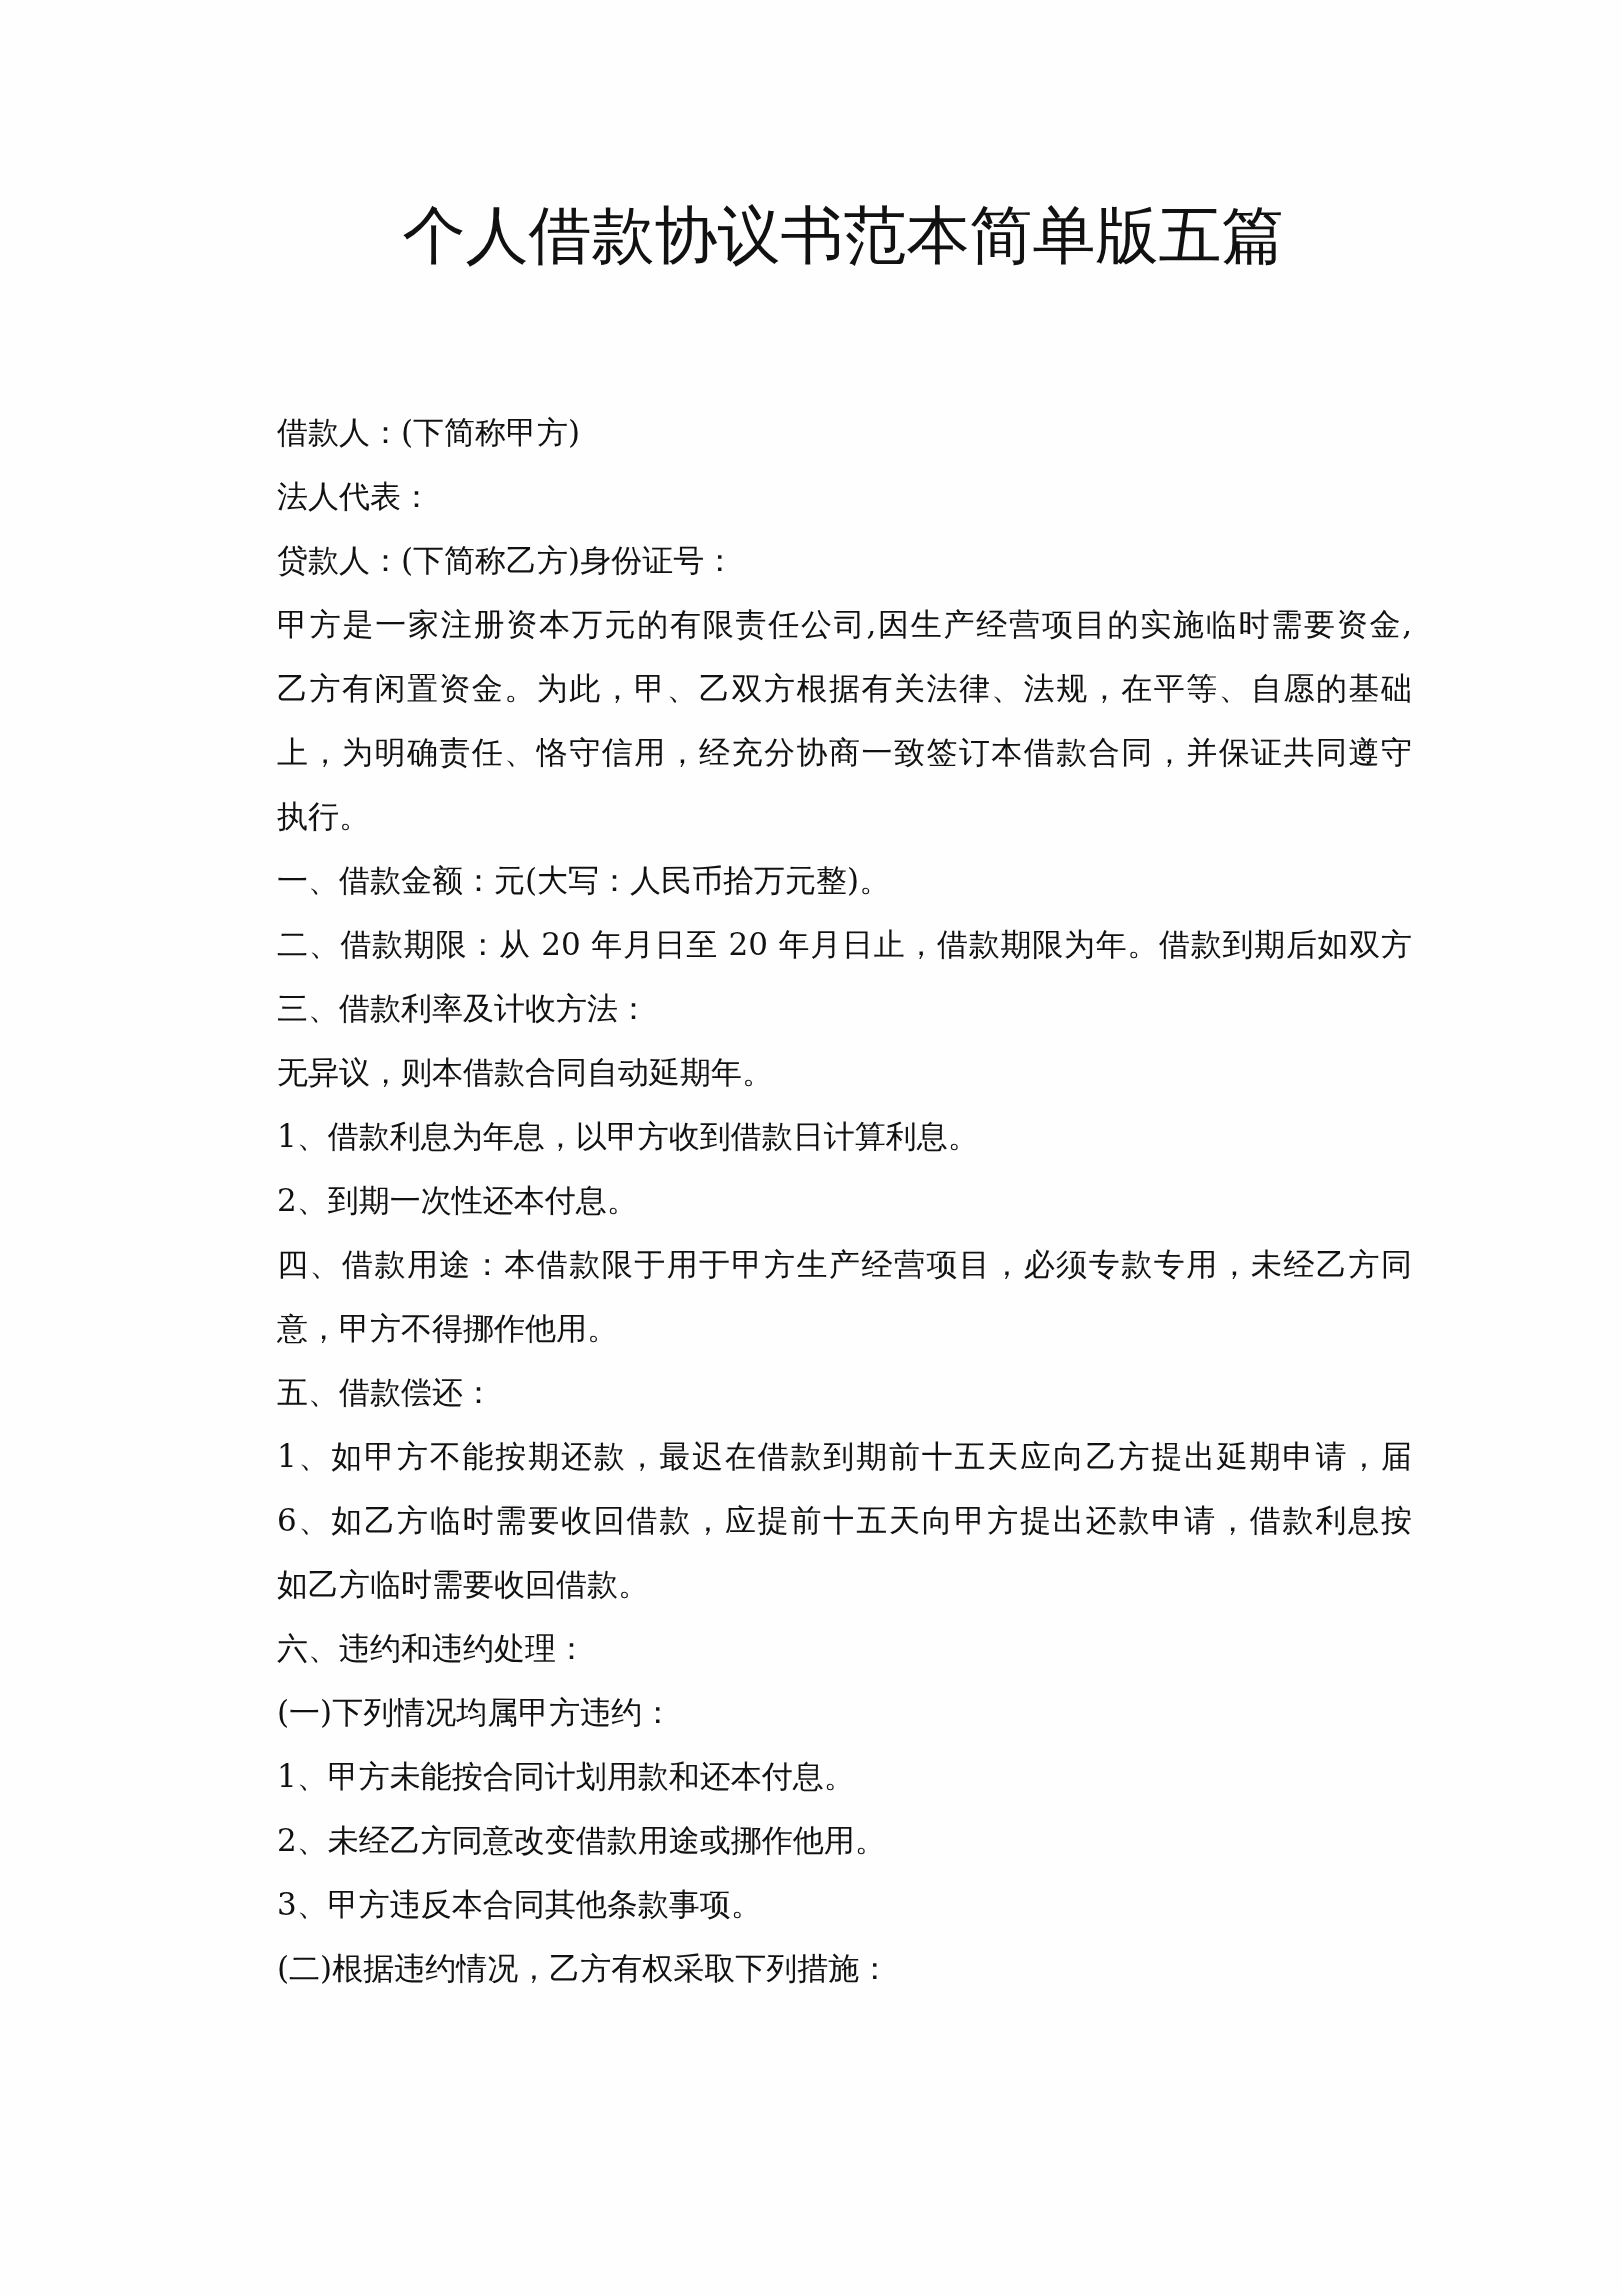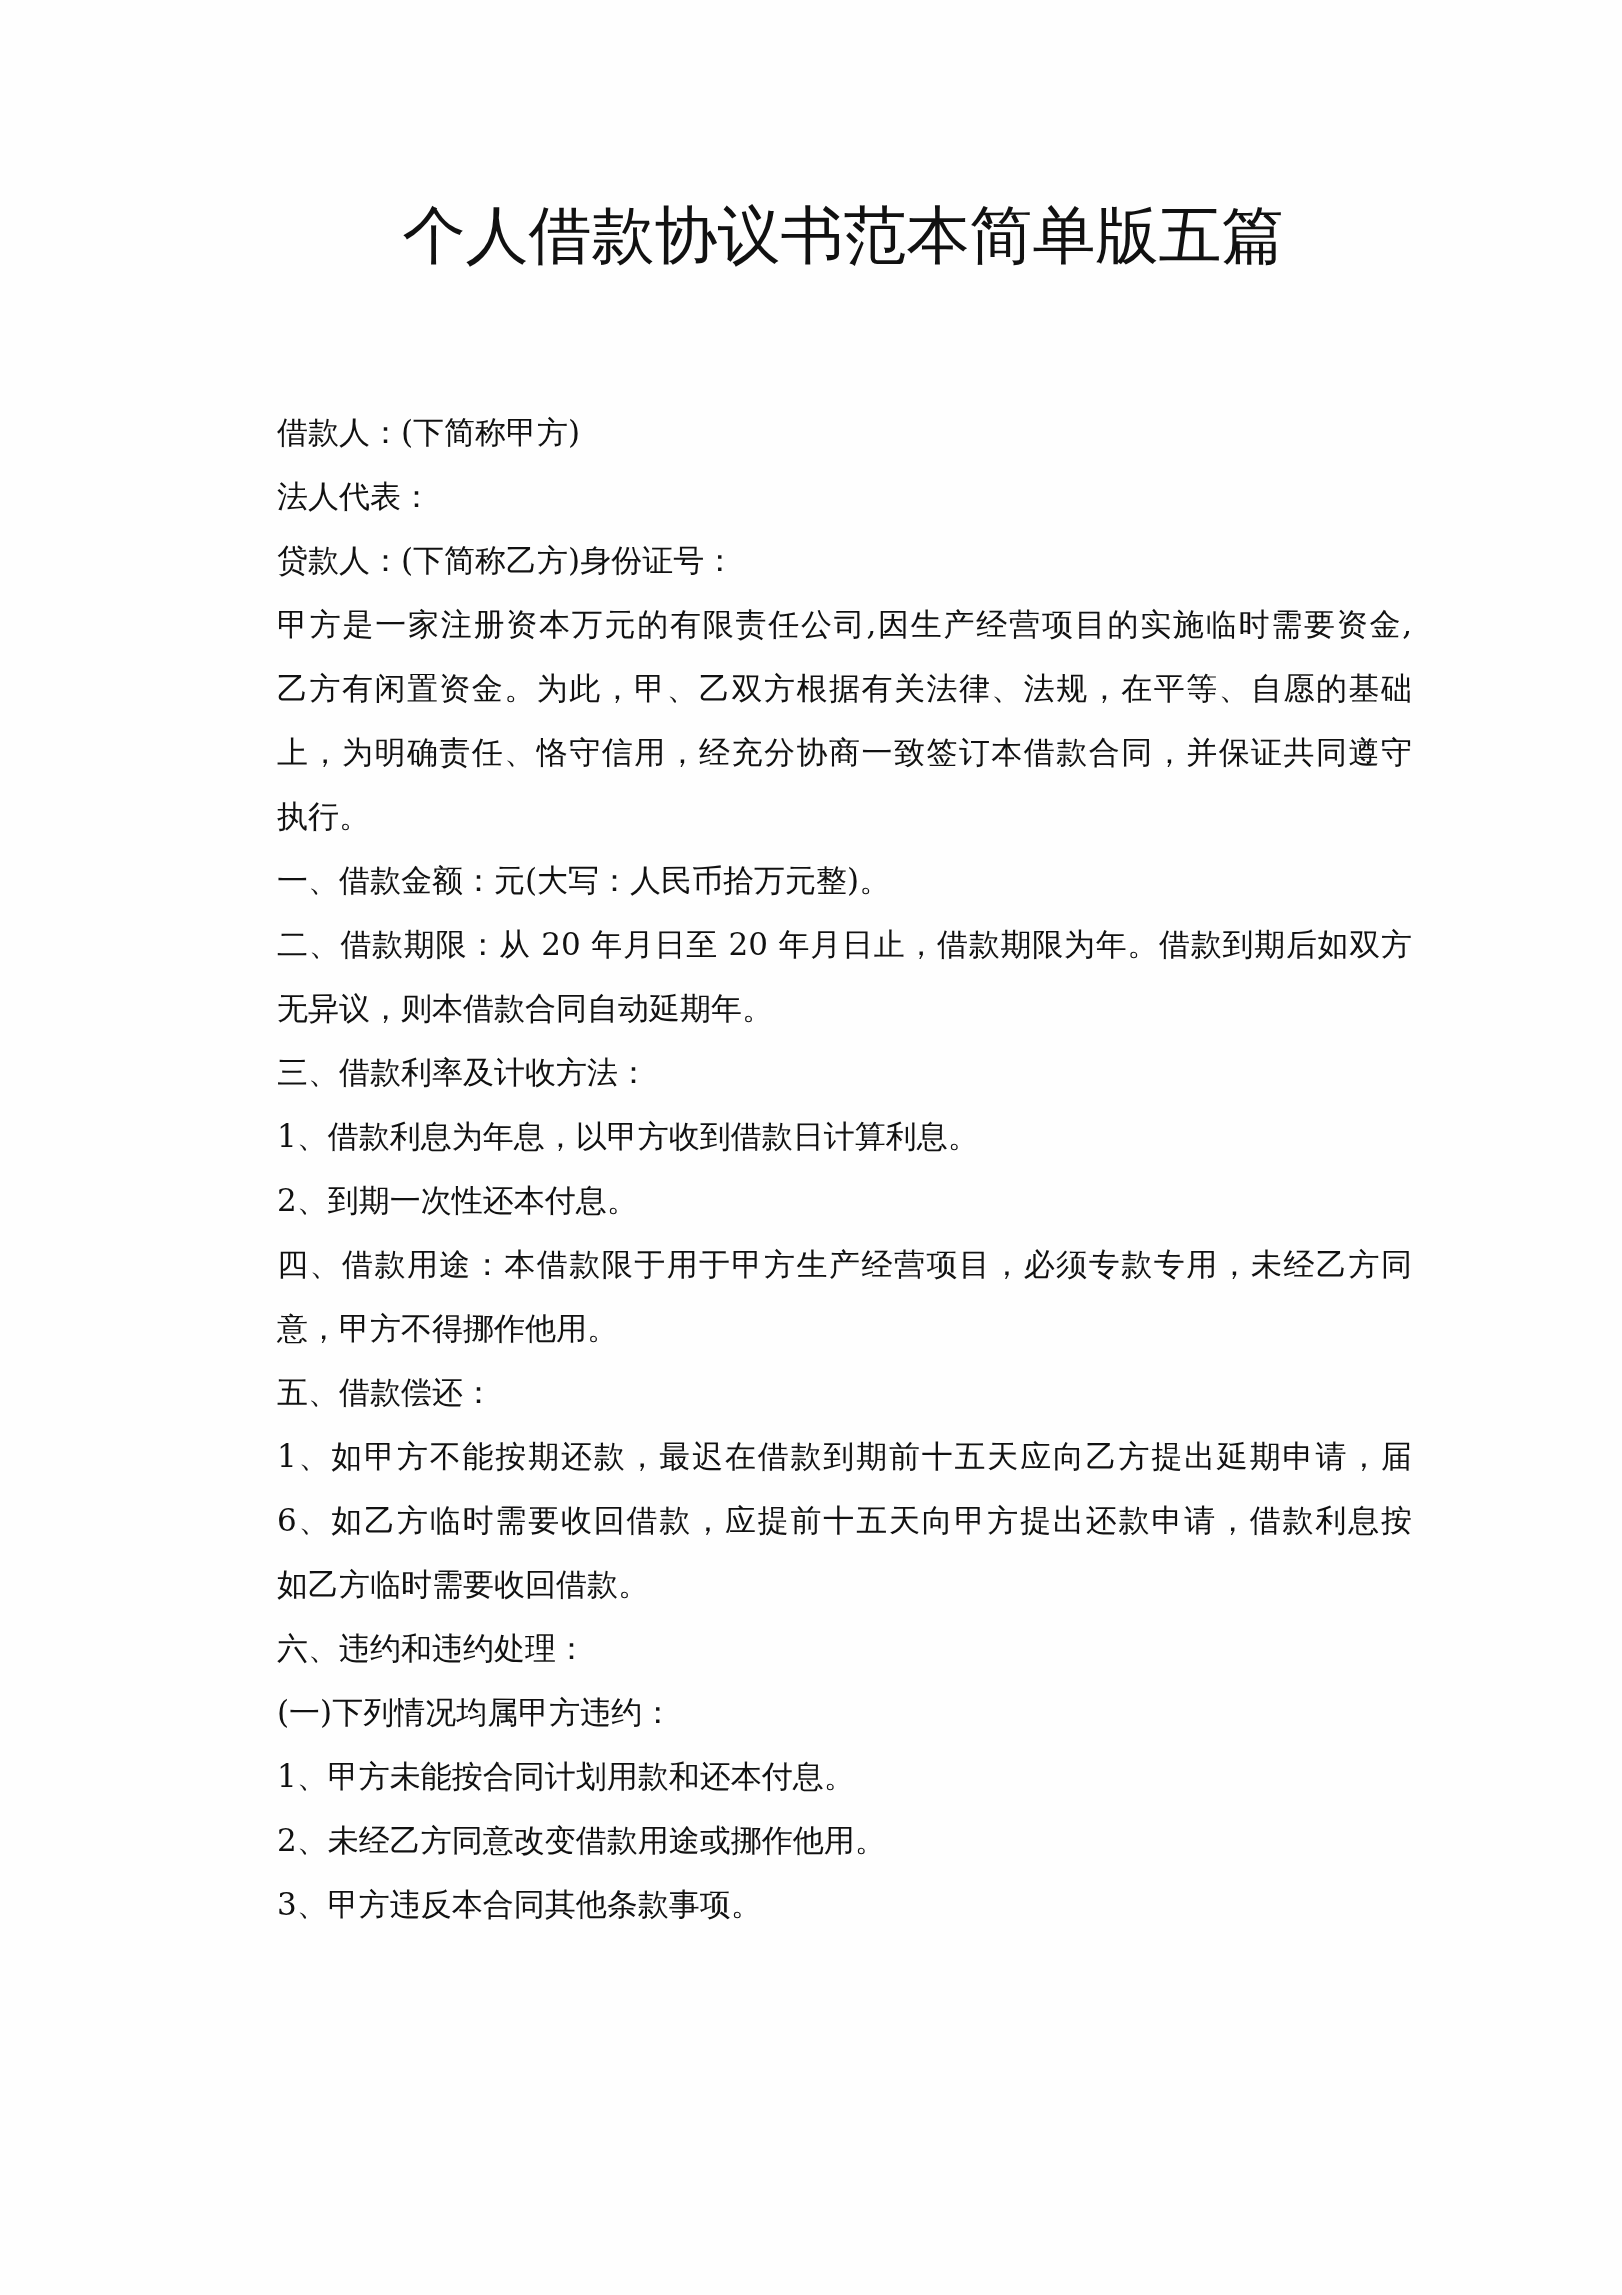--- a/index.html
+++ b/index.html
@@ -63,30 +63,31 @@
   <div class="body">
     <span class="line">借款人：(下简称甲方)</span>
     <span class="line">法人代表：</span>
     <span class="line">贷款人：(下简称乙方)身份证号：</span>
     <span class="line full">甲方是一家注册资本万元的有限责任公司,因生产经营项目的实施临时需要资金,</span>
     <span class="line full">乙方有闲置资金。为此，甲、乙双方根据有关法律、法规，在平等、自愿的基础</span>
     <span class="line full">上，为明确责任、恪守信用，经充分协商一致签订本借款合同，并保证共同遵守</span>
     <span class="line">执行。</span>
     <span class="line">一、借款金额：元(大写：人民币拾万元整)。</span>
     <span class="line full">二、借款期限：从 20 年月日至 20 年月日止，借款期限为年。借款到期后如双方</span>
+    <span class="line">三、借款利率及计收方法：</span>
     <span class="line">无异议，则本借款合同自动延期年。</span>
-    <span class="line">三、借款利率及计收方法：</span>
     <span class="line">1、借款利息为年息，以甲方收到借款日计算利息。</span>
     <span class="line">2、到期一次性还本付息。</span>
     <span class="line full">四、借款用途：本借款限于用于甲方生产经营项目，必须专款专用，未经乙方同</span>
     <span class="line">意，甲方不得挪作他用。</span>
     <span class="line">五、借款偿还：</span>
     <span class="line full">1、如甲方不能按期还款，最迟在借款到期前十五天应向乙方提出延期申请，届</span>
     <span class="line full">6、如乙方临时需要收回借款，应提前十五天向甲方提出还款申请，借款利息按</span>
     <span class="line">如乙方临时需要收回借款。</span>
     <span class="line">六、违约和违约处理：</span>
     <span class="line">(一)下列情况均属甲方违约：</span>
     <span class="line">1、甲方未能按合同计划用款和还本付息。</span>
     <span class="line">2、未经乙方同意改变借款用途或挪作他用。</span>
     <span class="line">3、甲方违反本合同其他条款事项。</span>
+    <span class="line">(二)根据违约情况，乙方有权采取下列措施：</span>
   </div>
 </div>
 
 
 </body></html>

